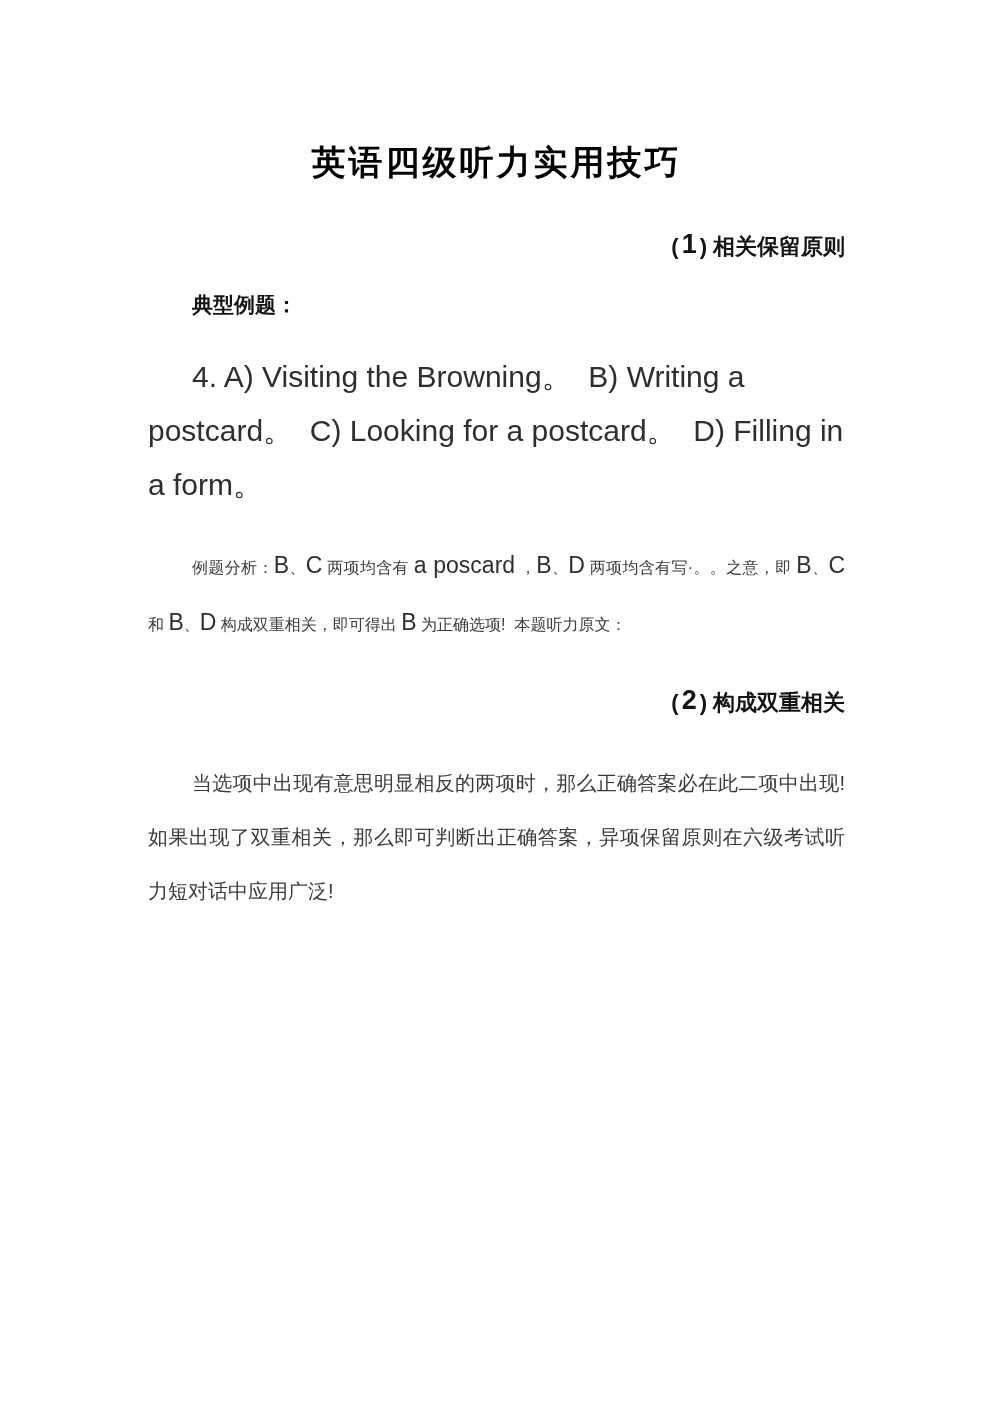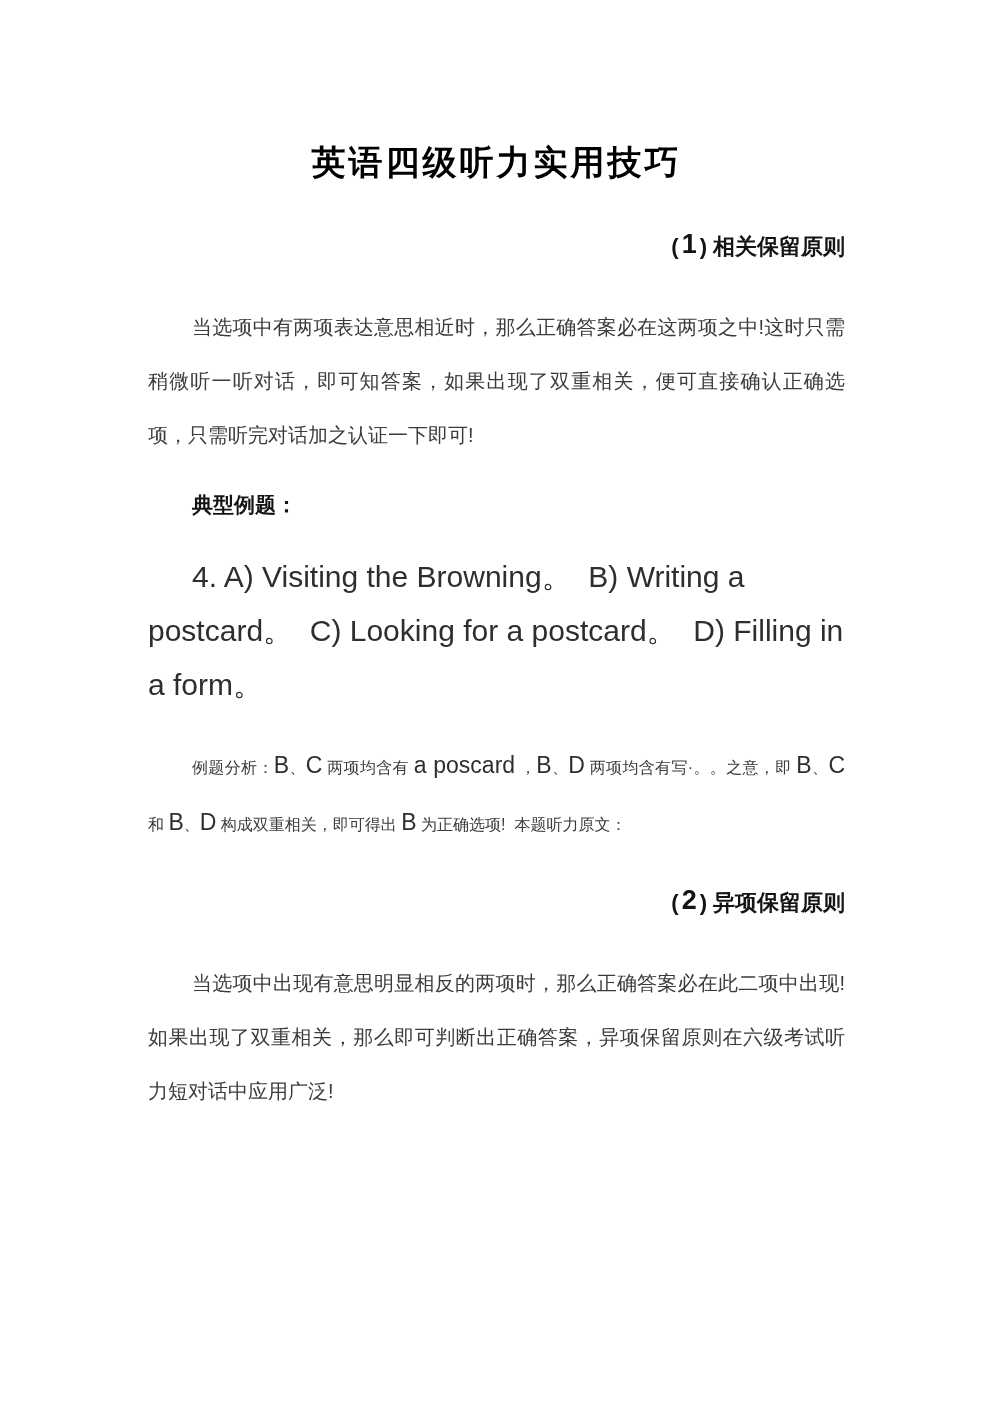--- a/index.html
+++ b/index.html
@@ -90,30 +90,29 @@
 
 <div class="page">
   <div class="content">
 
     <h1 class="doc-title">英语四级听力实用技巧</h1>
 
     <h2 class="sec-heading" id="heading-1">
       <span class="paren">(</span><span class="num">1</span><span class="paren">)</span><span class="label">相关保留原则</span>
     </h2>
 
-    <p class="para" id="para-1">当选项中有两项表达意思相近时，那么正确答案必在这两项之中!这时只需稍微听一听对话，即可知答案，如果出现了双重相关，便可直接确认正确选项，只需听完对话加之认证一下即可!</p>
 
     <p class="example-label">典型例题：</p>
 
     <p class="para en" id="options-para">4. A) Visiting the Browning。  B) Writing a postcard。  C) Looking for a postcard。  D) Filling in a form。</p>
 
     <p class="para" id="analysis-para"><span class="zh">例题分析：</span><span class="lat">B</span><span class="zh">、</span><span class="lat">C</span><span class="zh"> 两项均含有 </span><span class="lat">a poscard</span><span class="zh"> ，</span><span class="lat">B</span><span class="zh">、</span><span class="lat">D</span><span class="zh"> 两项均含有写·。。之意，即 </span><span class="lat">B</span><span class="zh">、</span><span class="lat">C</span><span class="zh"> 和 </span><span class="lat">B</span><span class="zh">、</span><span class="lat">D</span><span class="zh"> 构成双重相关，即可得出 </span><span class="lat">B</span><span class="zh"> 为正确选项!  本题听力原文：</span></p>
 
 
     <h2 class="sec-heading" id="heading-2">
-      <span class="paren">(</span><span class="num">2</span><span class="paren">)</span><span class="label">异项保留原则</span>
+      <span class="paren">(</span><span class="num">2</span><span class="paren">)</span><span class="label">构成双重相关</span>
     </h2>
 
     <p class="para" id="para-2">当选项中出现有意思明显相反的两项时，那么正确答案必在此二项中出现!如果出现了双重相关，那么即可判断出正确答案，异项保留原则在六级考试听力短对话中应用广泛!</p>
 
   </div>
 
 </div>
 
 </body></html>

